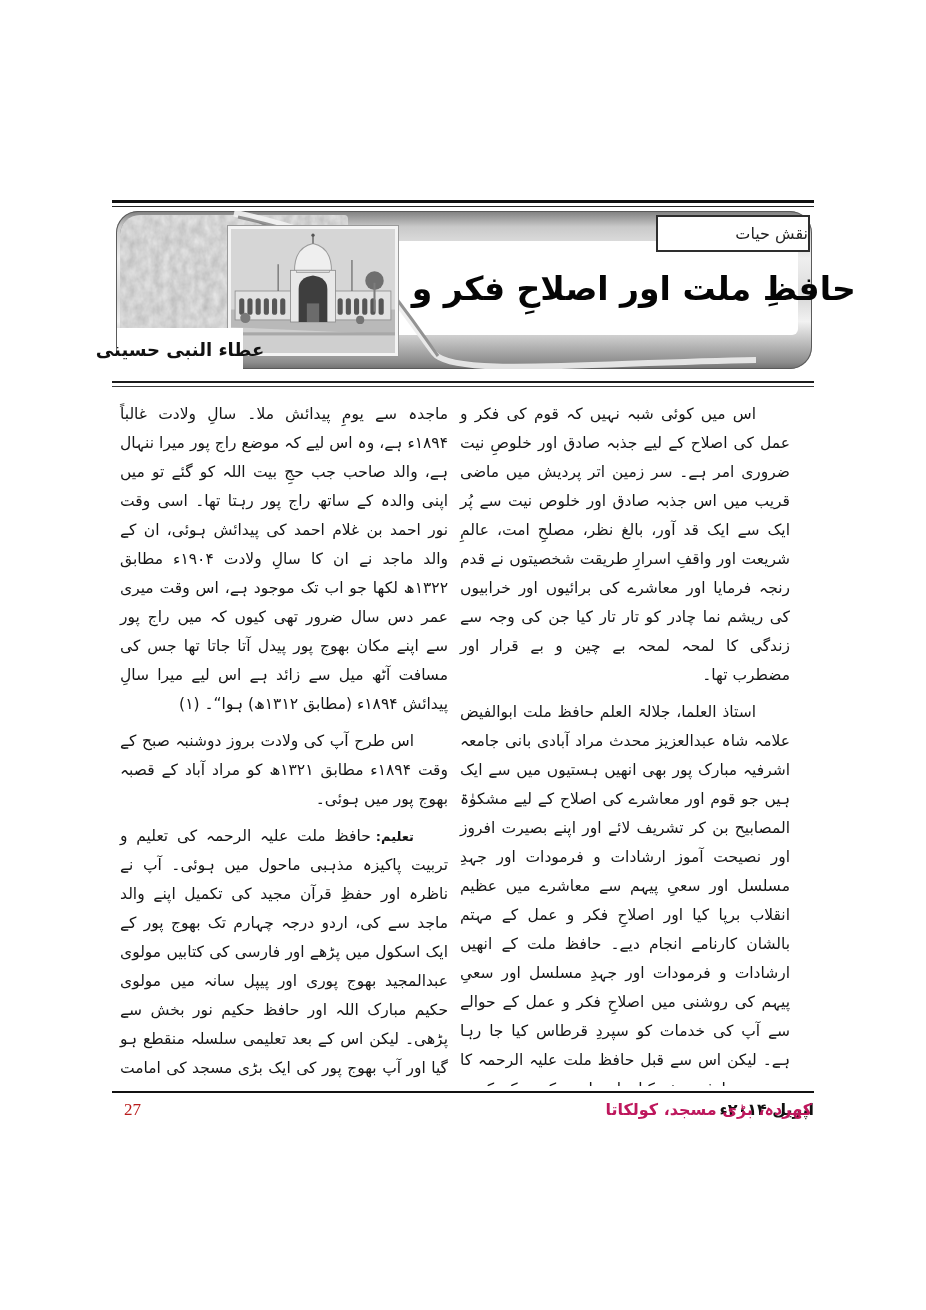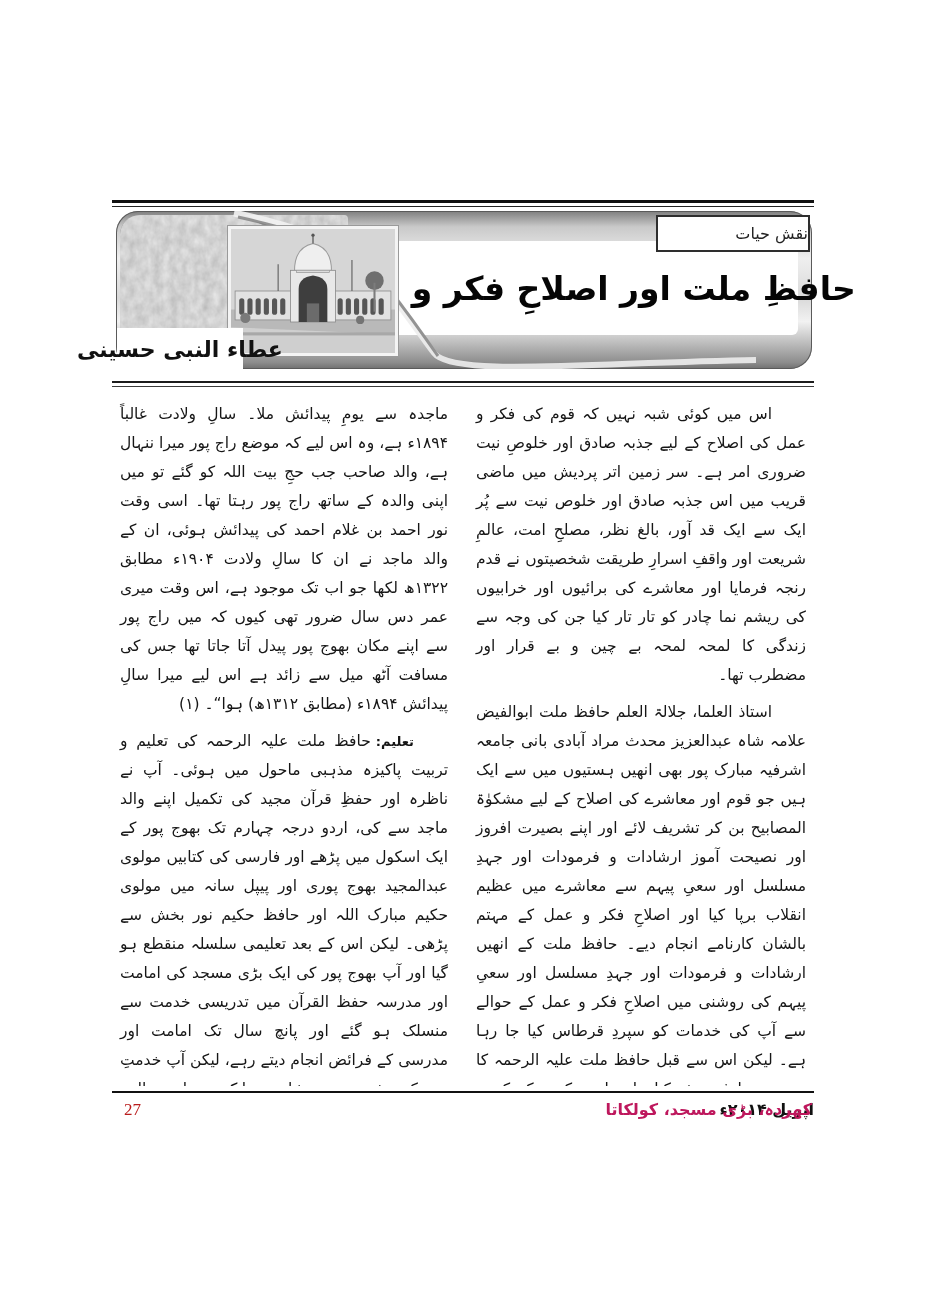--- a/index.html
+++ b/index.html
@@ -45,29 +45,29 @@
   .tag-box{
     position:absolute;left:540px;top:4px;width:150px;height:33px;
     background:#ffffff;border:2px solid #2e2e2e;
     display:flex;align-items:center;justify-content:flex-end;
   }
   .tag-label{direction:rtl;font-size:16px;color:#222;}
   .author-strip{
     position:absolute;left:1px;top:117px;width:126px;height:42px;
     background:#ffffff;display:flex;align-items:center;justify-content:center;
   }
-  .author-name{direction:rtl;font-size:22px;font-weight:700;color:#111;white-space:nowrap;}
+  .author-name{direction:rtl;font-size:18px;font-weight:700;color:#111;white-space:nowrap;}
   
   .body-area{position:absolute;left:112px;top:392px;width:702px;height:694px;}
   .col{
     position:absolute;top:0;height:694px;overflow:hidden;
     direction:rtl;text-align:justify;
     font-size:15.5px;line-height:29px;color:#161616;
   }
-  .col-first{right:0;width:346px;}
+  .col-first{right:16px;width:346px;}
   .col-second{left:0;width:344px;}
   .col p{margin:8px;padding:0;}
   .col p.indent{text-indent:34px;}
   .sec-head{font-weight:700;font-size:13px;margin-left:5px;}
   
   .footer{position:absolute;left:112px;top:1098px;width:702px;height:32px;}
   .page-number{position:absolute;left:12px;top:2px;font-family:"Liberation Serif",serif;
     font-size:17px;color:#b91c1c;}
   .issue-date{position:absolute;left:0;right:0;top:2px;text-align:right;direction:rtl;
     font-size:16px;font-weight:700;color:#111;}
@@ -167,20 +167,21 @@
   <div class="body-area">
 
     <div class="col col-first">
       <p class="indent"><span>اس میں کوئی شبہ نہیں کہ قوم کی فکر و عمل کی اصلاح کے لیے جذبہ صادق اور خلوصِ نیت ضروری امر ہے۔ سر زمین اتر پردیش میں ماضی قریب میں اس جذبہ صادق اور خلوص نیت سے پُر ایک سے ایک قد آور، بالغ نظر، مصلحِ امت، عالمِ شریعت اور واقفِ اسرارِ طریقت شخصیتوں نے قدم رنجہ فرمایا اور معاشرے کی برائیوں اور خرابیوں کی ریشم نما چادر کو تار تار کیا جن کی وجہ سے زندگی کا لمحہ لمحہ بے چین و بے قرار اور مضطرب تھا۔</span></p>
       <p class="indent"><span>استاذ العلما، جلالۃ العلم حافظ ملت ابوالفیض علامہ شاہ عبدالعزیز محدث مراد آبادی بانی جامعہ اشرفیہ مبارک پور بھی انھیں ہستیوں میں سے ایک ہیں جو قوم اور معاشرے کی اصلاح کے لیے مشکوٰۃ المصابیح بن کر تشریف لائے اور اپنے بصیرت افروز اور نصیحت آموز ارشادات و فرمودات اور جہدِ مسلسل اور سعیِ پیہم سے معاشرے میں عظیم انقلاب برپا کیا اور اصلاحِ فکر و عمل کے مہتم بالشان کارنامے انجام دیے۔ حافظ ملت کے انھیں ارشادات و فرمودات اور جہدِ مسلسل اور سعیِ پیہم کی روشنی میں اصلاحِ فکر و عمل کے حوالے سے آپ کی خدمات کو سپردِ قرطاس کیا جا رہا ہے۔ لیکن اس سے قبل حافظ ملت علیہ الرحمہ کا مختصر تعارف پیش کیا جا رہا ہے کیوں کہ کسی بھی شخصیت کے کارناموں سے پہلے اس شخصیت کی معرفت ضروری ہے۔</span></p>
 
     </div>
 
     <div class="col col-second">
       <p><span>ماجدہ سے یومِ پیدائش ملا۔ سالِ ولادت غالباً ۱۸۹۴ء ہے، وہ اس لیے کہ موضع راج پور میرا ننہال ہے، والد صاحب جب حجِ بیت اللہ کو گئے تو میں اپنی والدہ کے ساتھ راج پور رہتا تھا۔ اسی وقت نور احمد بن غلام احمد کی پیدائش ہوئی، ان کے والد ماجد نے ان کا سالِ ولادت ۱۹۰۴ء مطابق ۱۳۲۲ھ لکھا جو اب تک موجود ہے، اس وقت میری عمر دس سال ضرور تھی کیوں کہ میں راج پور سے اپنے مکان بھوج پور پیدل آتا جاتا تھا جس کی مسافت آٹھ میل سے زائد ہے اس لیے میرا سالِ پیدائش ۱۸۹۴ء (مطابق ۱۳۱۲ھ) ہوا“۔ (۱)</span></p>
+      <p class="indent"><span>اس طرح آپ کی ولادت بروز دوشنبہ صبح کے وقت ۱۸۹۴ء مطابق ۱۳۲۱ھ کو مراد آباد کے قصبہ بھوج پور میں ہوئی۔</span></p>
       <p class="indent"><span class="sec-head">تعلیم:</span><span>حافظ ملت علیہ الرحمہ کی تعلیم و تربیت پاکیزہ مذہبی ماحول میں ہوئی۔ آپ نے ناظرہ اور حفظِ قرآن مجید کی تکمیل اپنے والد ماجد سے کی، اردو درجہ چہارم تک بھوج پور کے ایک اسکول میں پڑھے اور فارسی کی کتابیں مولوی عبدالمجید بھوج پوری اور پیپل سانہ میں مولوی حکیم مبارک اللہ اور حافظ حکیم نور بخش سے پڑھی۔ لیکن اس کے بعد تعلیمی سلسلہ منقطع ہو گیا اور آپ بھوج پور کی ایک بڑی مسجد کی امامت اور مدرسہ حفظ القرآن میں تدریسی خدمت سے منسلک ہو گئے اور پانچ سال تک امامت اور مدرسی کے فرائض انجام دیتے رہے، لیکن آپ خدمتِ دین کے جذبہ سے سرشار تھے ایک روز اپنی والدہ سے عرض گزار ہوئے: ”اماں! آپ کہا کرتی تھیں کہ تیرے دادا نے کہا ہے کہ تو عالمِ دین بنے گا، لیکن میں تو نہیں بنا“۔ (۲) اس جملے کو سن کر آپ کی والدہ کا کلیجہ تڑپ اٹھا، آنکھیں پرنم ہو گئیں اور بارگاہِ ربِ العزت میں دعا گو ہوئی جو بابِ اجابت سے ٹکرائی، پھر کیا تھا تقدیر نے کروٹ لی، خوابیدہ نصیبہ بیدار ہوا اور عجیب و غریب طریقہ سے تعلیمی سلسلہ دوبارہ یوں شروع ہوا کہ مولانا عبدالحق علیہ الرحمہ کے تلمیذ</span></p>
     </div>
 
   </div>
 
   <div class="rule-footer"></div>
 
   <div class="footer">
     <span class="page-number">27</span>
     <span class="issue-date">اپریل ۲۰۱۴ء</span>

